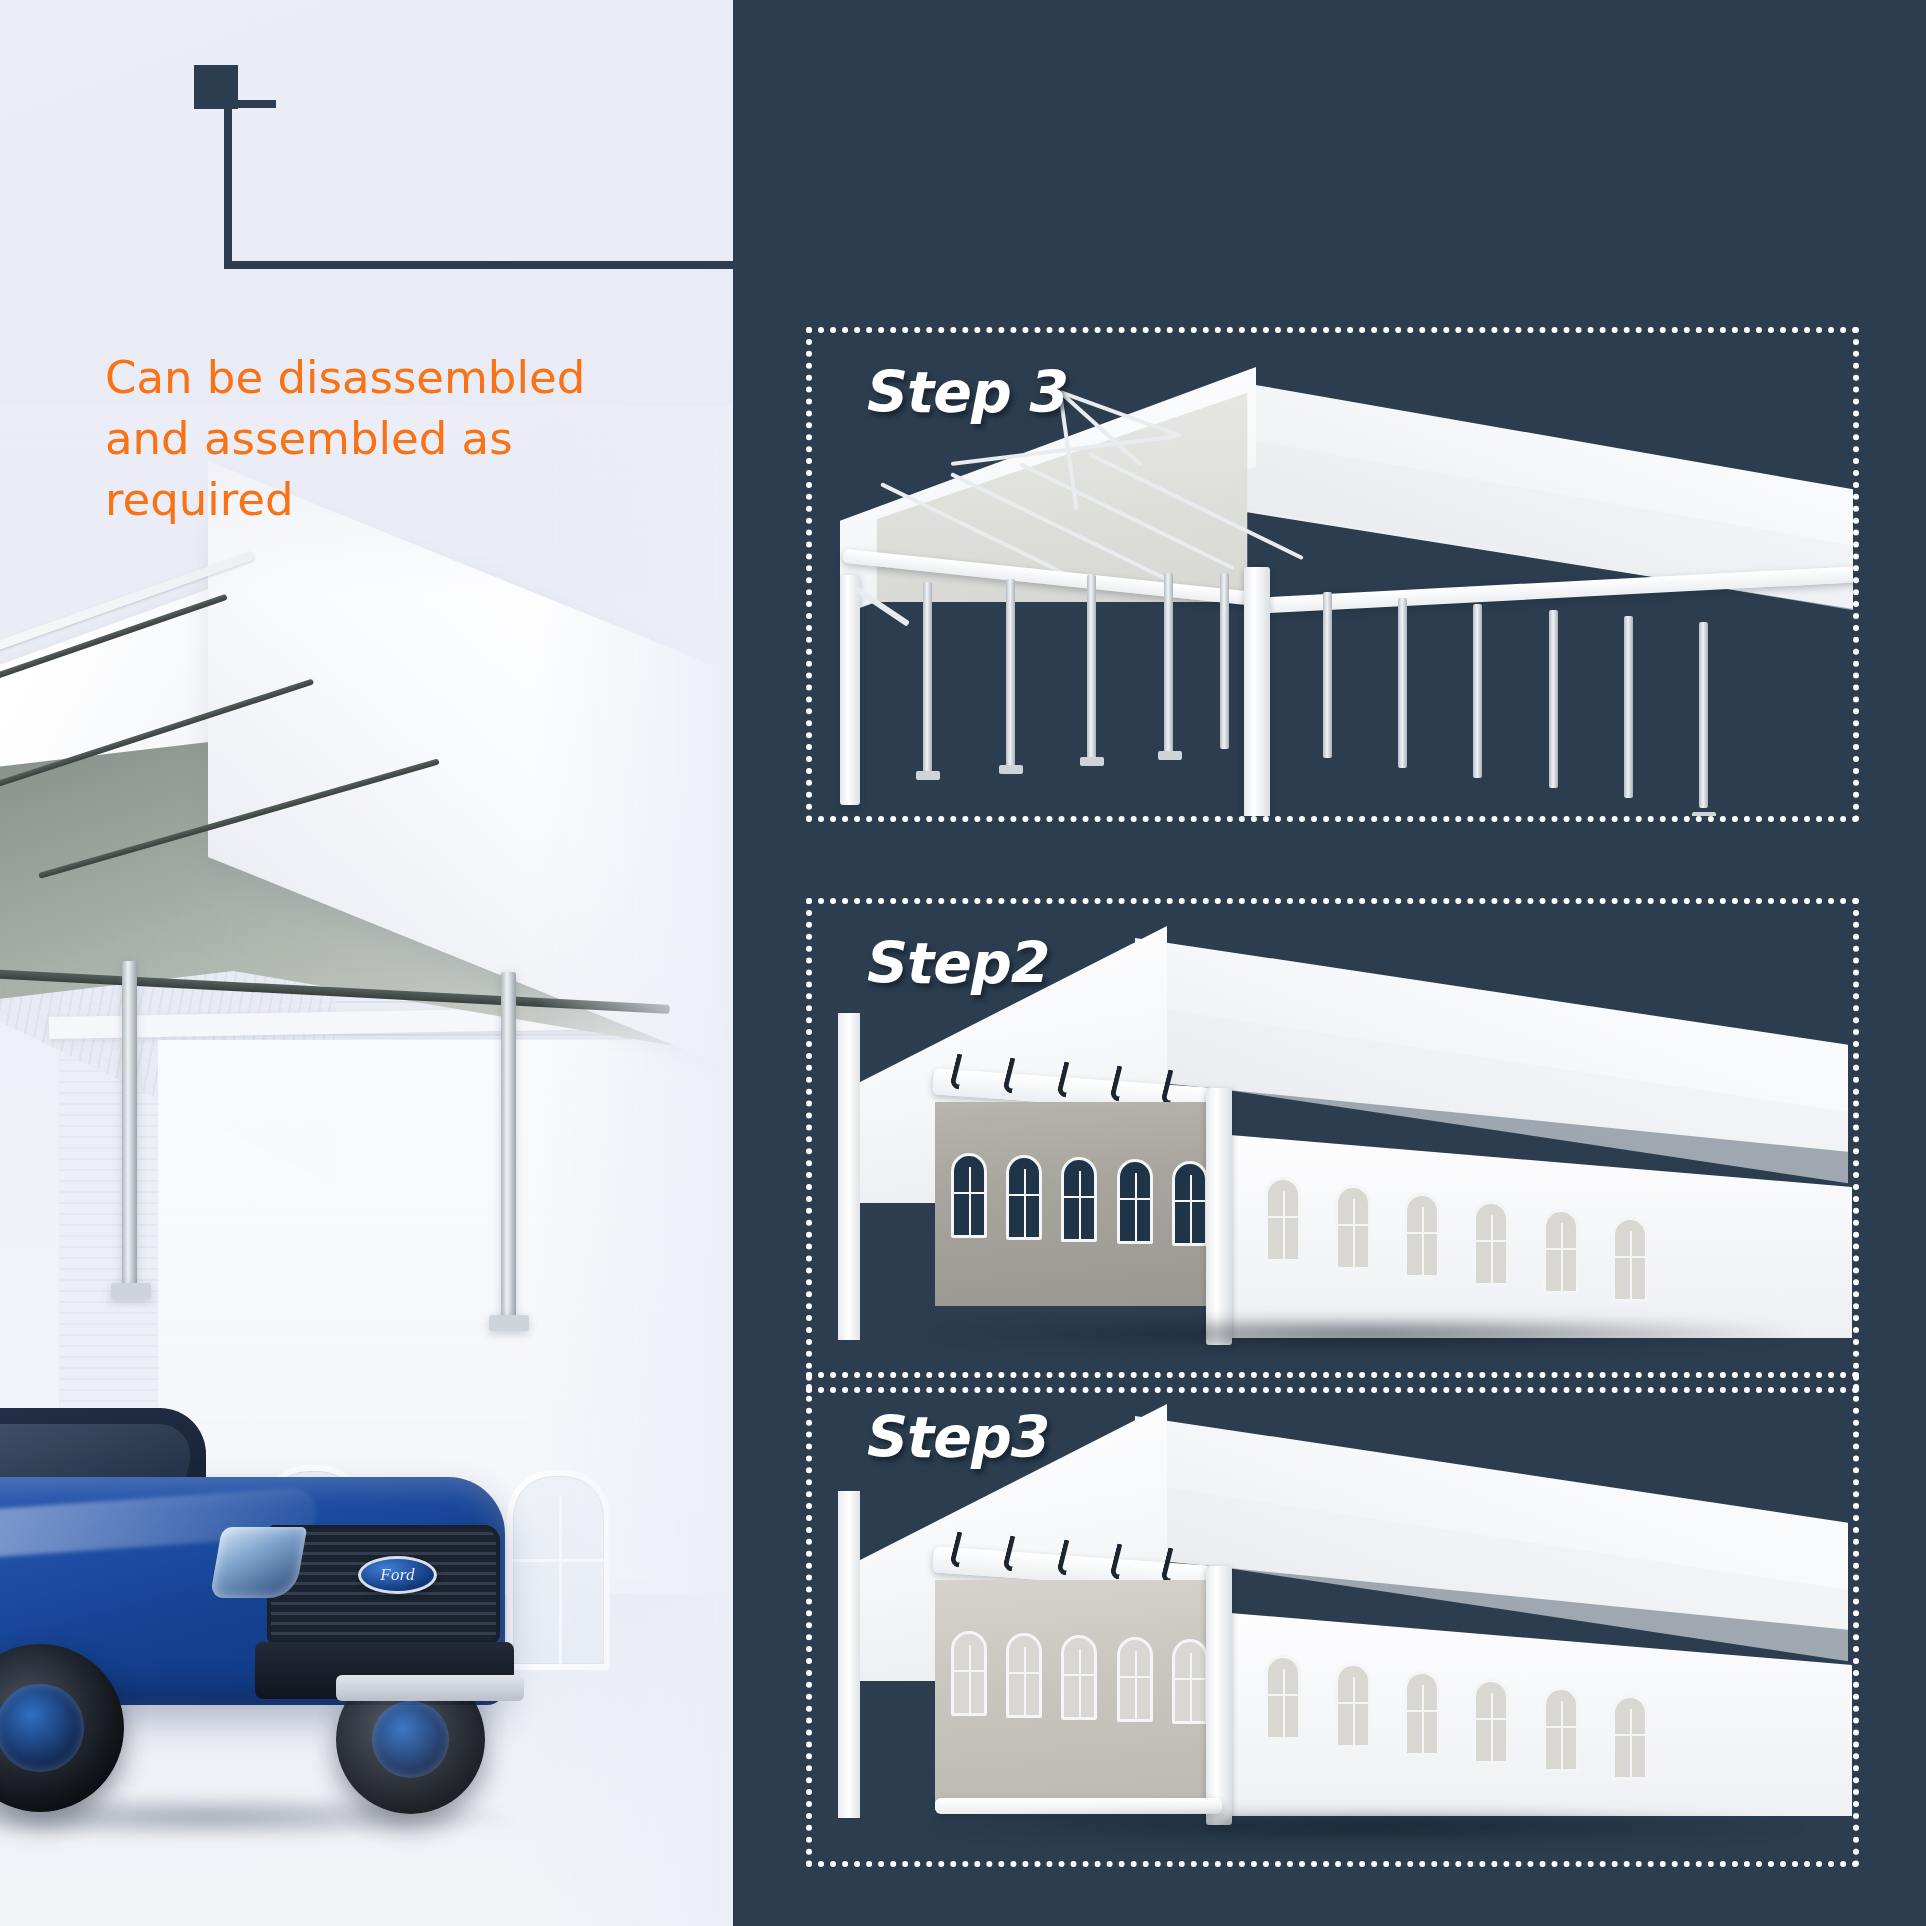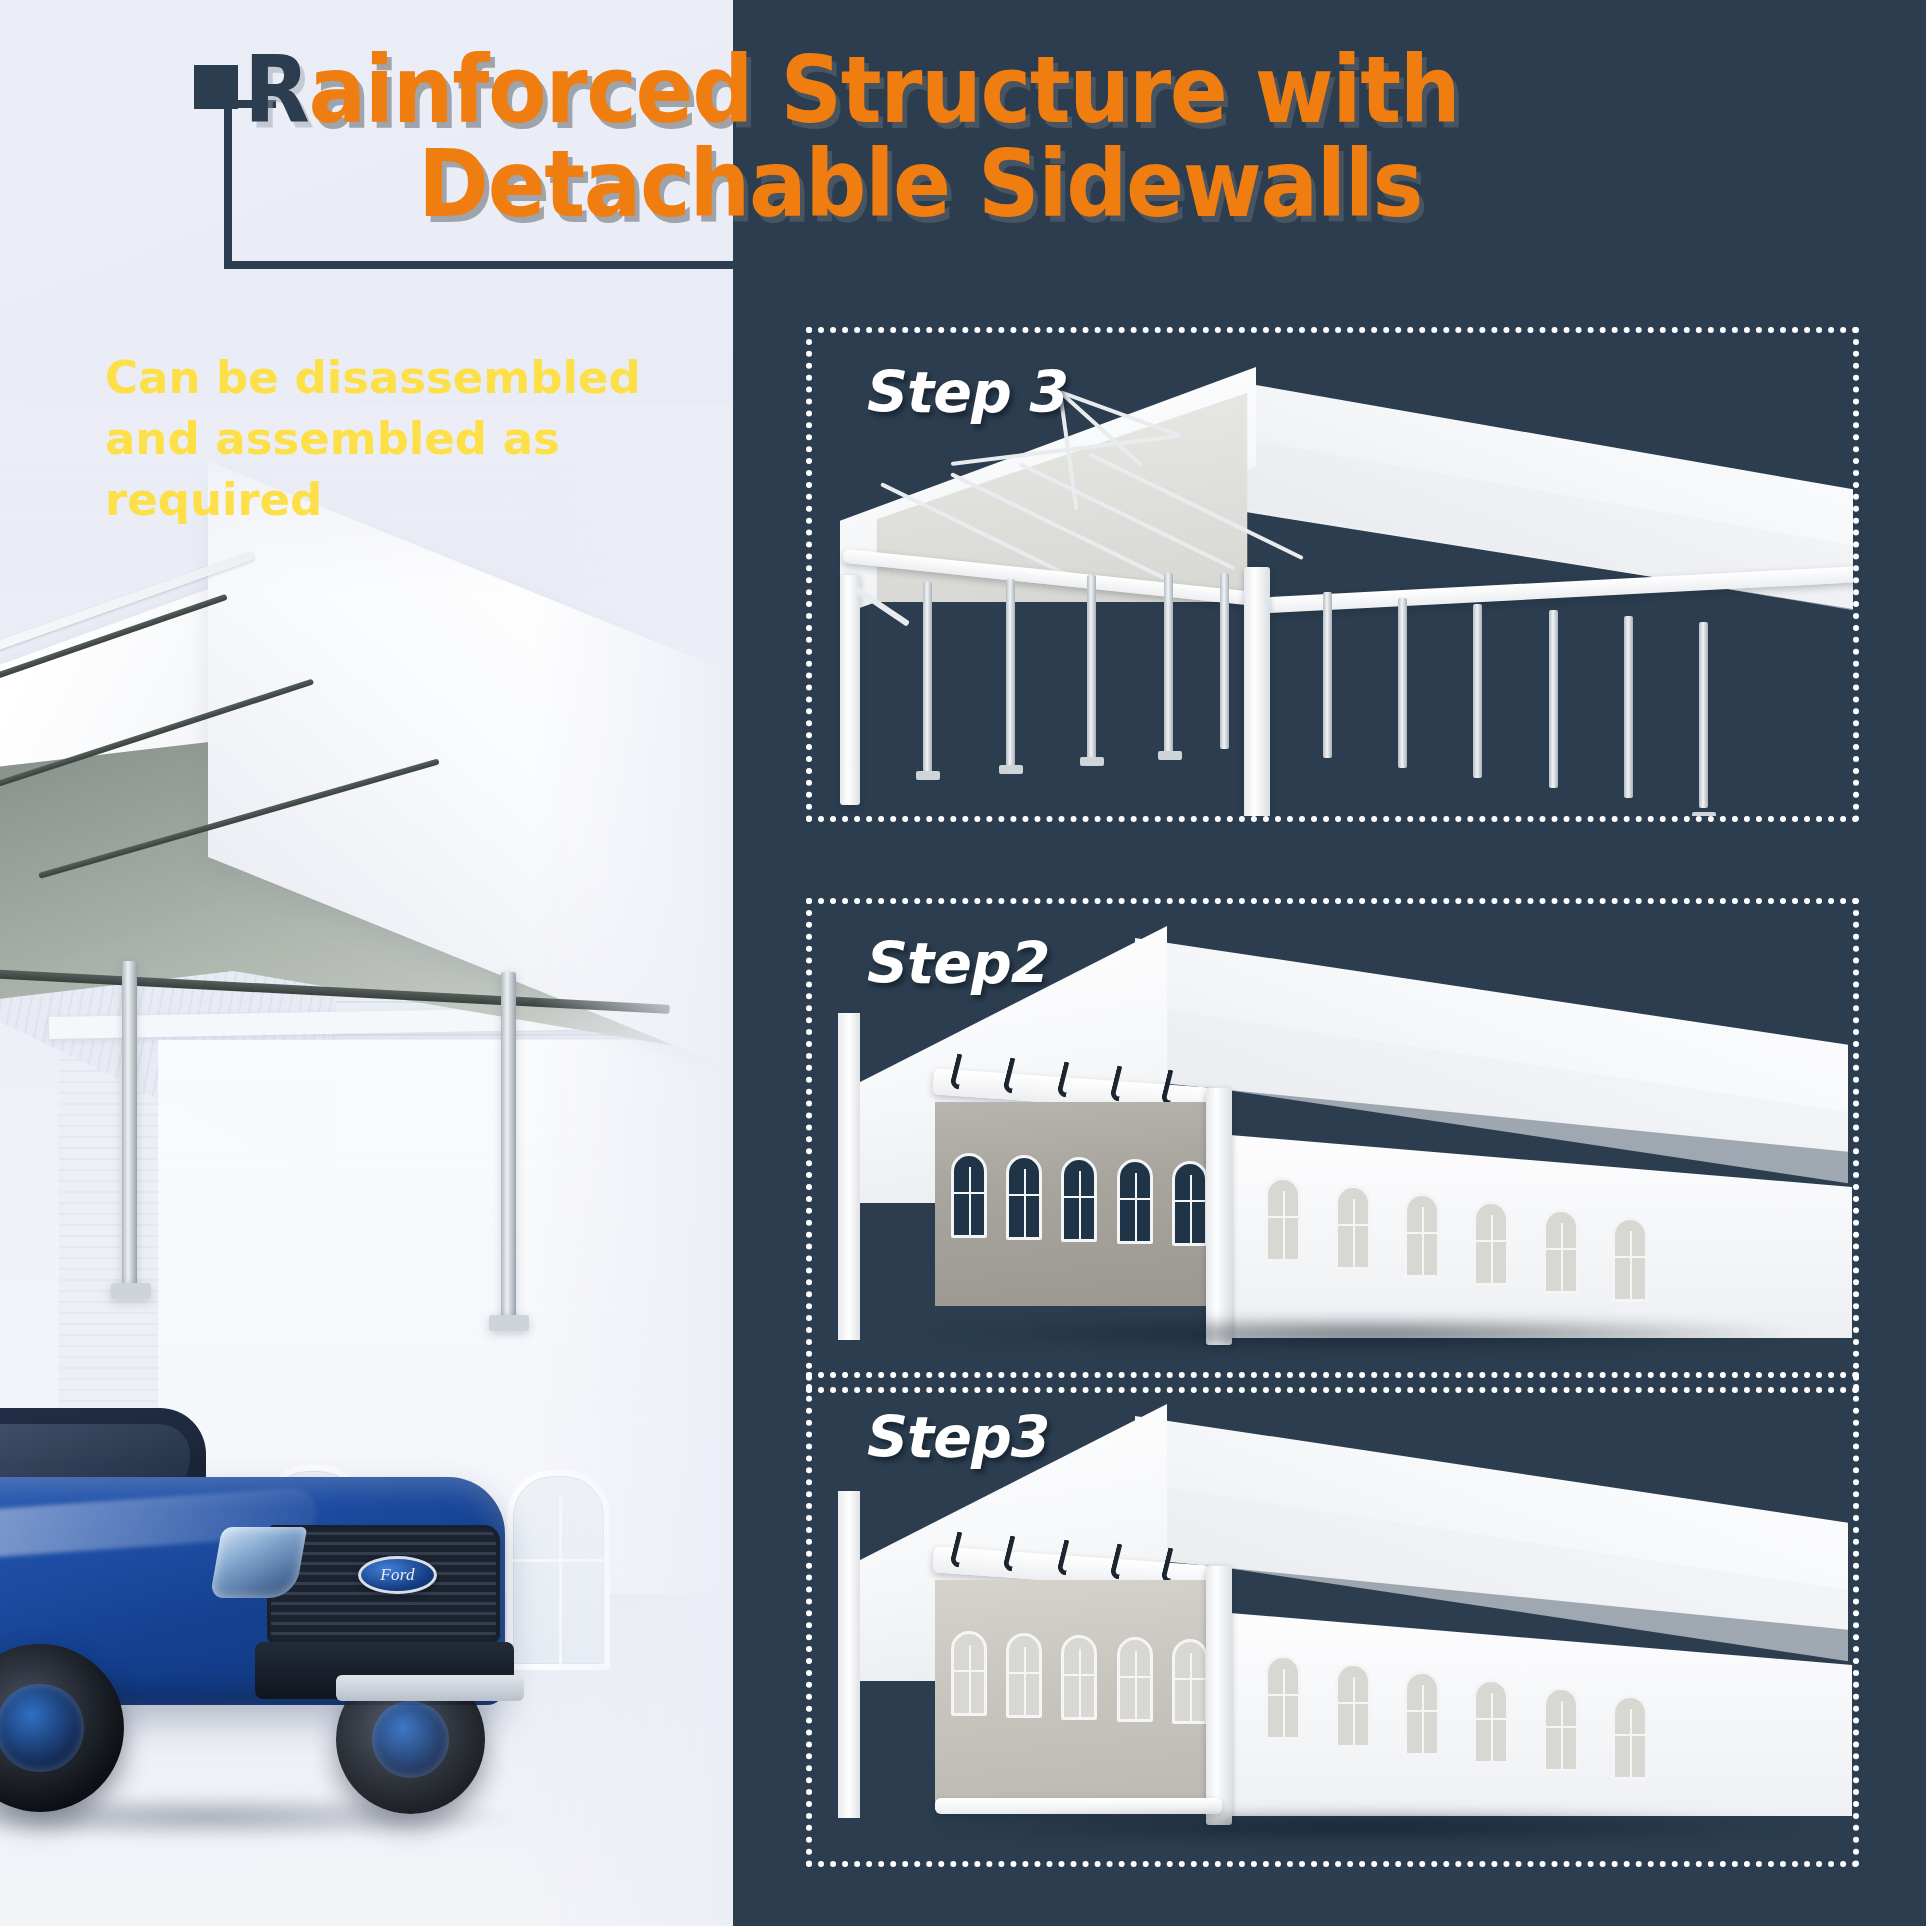--- a/index.html
+++ b/index.html
@@ -364,23 +364,22 @@
     color: #2b3d4f;
     text-shadow: 5px 6px 0 rgba(150,158,170,.45);
   }
 
   .subtitle {
     position: absolute;
     left: 105px; top: 348px;
     width: 554px;
     font-size: 45px;
     line-height: 1.35;
-    color: #fde047;
+    color: #f97316;
     font-family: "DejaVu Sans", sans-serif;
-    font-weight: bold;
   }
 
   
   .step-card {
     position: absolute;
     left: 806px;
     width: 1053px;
     border: 6px dotted #ffffff;
     box-sizing: border-box;
   }
@@ -553,24 +552,20 @@
 
     <div class="photo-fade-top"></div>
     <div class="photo-fade-right"></div>
   </div>
 
   <div class="bracket-square"></div>
   <div class="bracket-tick"></div>
   <div class="bracket-vline"></div>
   <div class="bracket-hline"></div>
 
-  <div class="title-block">
-    <div class="title-line l1"><span class="cap-dark">R</span><span>ainforced Structure with</span></div>
-    <div class="title-line l2">Detachable Sidewalls</div>
-  </div>
 
   <div class="subtitle">Can be disassembled and assembled as required</div>
 
   <div class="step-card s1">
     <div class="step-label">Step 3</div>
     <div class="tent-stage">
 
       <div class="t-roof-side" style="left:426px; top:34px; width:653px; height:248px;
            clip-path: polygon(0% 6%, 100% 52%, 100% 100%, 0% 58%);"></div>
       <div class="t-roof-side" style="left:426px; top:95px; width:653px; height:248px;

